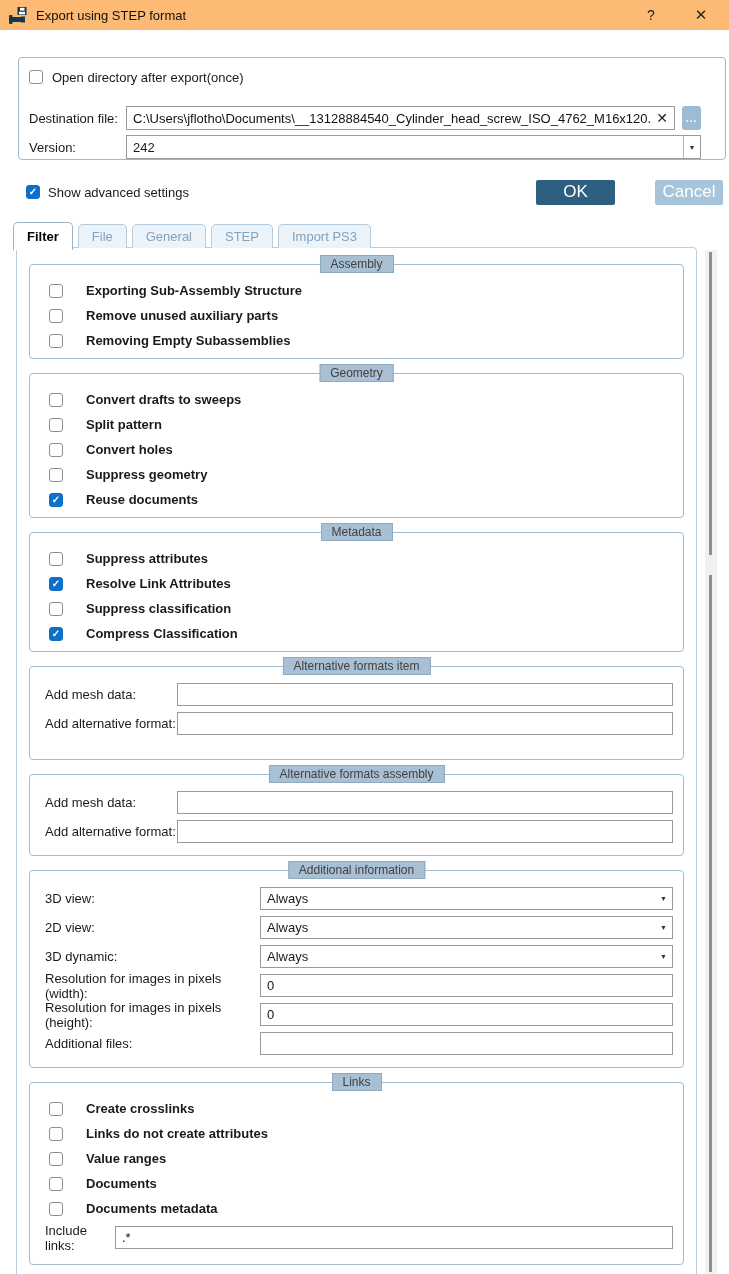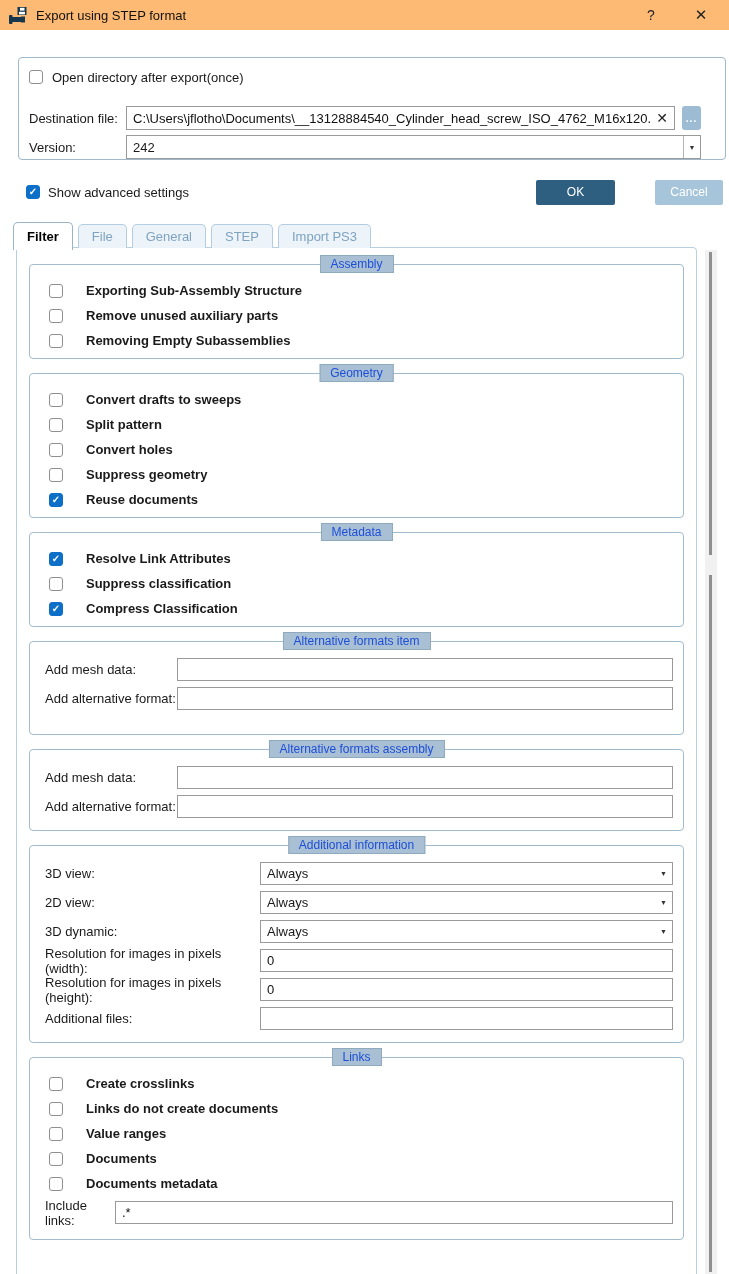--- a/index.html
+++ b/index.html
@@ -43,41 +43,41 @@
   .combo-val { flex:1; display:flex; align-items:center; padding:0 6px; }
   .combo-arrow { width:17px; border-left:1px solid #b5b5b5; display:flex;
     align-items:center; justify-content:center; font-size:7px; color:#333; }
 
   
   .advanced-row { position:absolute; top:179px; left:18px; width:705px; height:26px;
     display:flex; align-items:center;padding-left:8px; }
   .advanced-row .adv-label { margin-left:8px; }
   .advanced-row .spacer { flex:1; }
   .btn { height:25px; display:flex; align-items:center; justify-content:center;
-    border-radius:2px; font-size:12px; color:#fff; cursor:default; }
+    border-radius:2px; font-size:17px; color:#fff; cursor:default; }
   .btn-ok { width:79px; background:#2e5f80; }
   .btn-cancel { width:68px; background:#a7c5da; margin-left:40px; }
 
   
   .tabs { position:absolute; top:221px; left:13px; height:27px;
     display:flex; align-items:flex-end; z-index:3; }
   .tab { height:24px; padding:0 13px; margin-right:5px; display:flex; align-items:center;
     background:#ecf3f9; color:#7fa3c0; border:1px solid #b4cde0; border-bottom:none;
     border-radius:5px 5px 0 0; cursor:default; }
   .tab.checked { height:28px; margin-bottom:-2px; background:#fff; color:#000;
     font-weight:bold; border-color:#9ab4c6; }
 
   
   .panel { position:absolute; top:247px; left:16px; width:681px; height:1200px;
     border:1px solid #b7cfde; border-radius:0 4px 4px 4px; padding:16px 12px 12px; z-index:1; }
 
   .group { position:relative; border:1px solid #a3bccd; border-radius:4px;
     margin-bottom:14px; padding:13px 10px 5px 7px; }
   .badge { position:absolute; top:-10px; left:50%; transform:translateX(-50%);
-    background:#a9c0d4; border:1px solid #8fa9bd; color:#1d4ed8; font-size:12px;
+    background:#a9c0d4; border:1px solid #8fa9bd; color:#404040; font-size:12px;
     line-height:16px; padding:0 10px; white-space:nowrap; }
 
   .cb-row { display:flex; align-items:center; height:25px; padding-left:12px; gap:23px;font-weight:bold; }
 
   .field-row { display:flex; align-items:center; height:29px; padding-left:8px; }
   .flabel { width:132px; flex:none; }
   .flabel-wide { width:215px; flex:none; }
   .flabel-sm { width:70px; flex:none; }
   .field-row input.fld { flex:1; min-width:0; height:23px; border:1px solid #9a9a9a;
     padding:0 6px; font:inherit; color:#111; outline:none; background:#fff; }
@@ -193,20 +193,24 @@
     </div>
     <div class="cb-row">
       <span class="cb checked"></span>
       <span>Reuse documents</span>
     </div>
   </div>
 
   <div class="group">
     <span class="badge">Metadata</span>
     <div class="cb-row">
+      <span class="cb"></span>
+      <span>Suppress attributes</span>
+    </div>
+    <div class="cb-row">
       <span class="cb checked"></span>
       <span>Resolve Link Attributes</span>
     </div>
     <div class="cb-row">
       <span class="cb"></span>
       <span>Suppress classification</span>
     </div>
     <div class="cb-row">
       <span class="cb checked"></span>
       <span>Compress Classification</span>
@@ -275,21 +279,21 @@
   </div>
 
   <div class="group" style="padding-bottom:12px;">
     <span class="badge">Links</span>
     <div class="cb-row">
       <span class="cb"></span>
       <span>Create crosslinks</span>
     </div>
     <div class="cb-row">
       <span class="cb"></span>
-      <span>Links do not create documents</span>
+      <span>Links do not create attributes</span>
     </div>
     <div class="cb-row">
       <span class="cb"></span>
       <span>Value ranges</span>
     </div>
     <div class="cb-row">
       <span class="cb"></span>
       <span>Documents</span>
     </div>
     <div class="cb-row">

